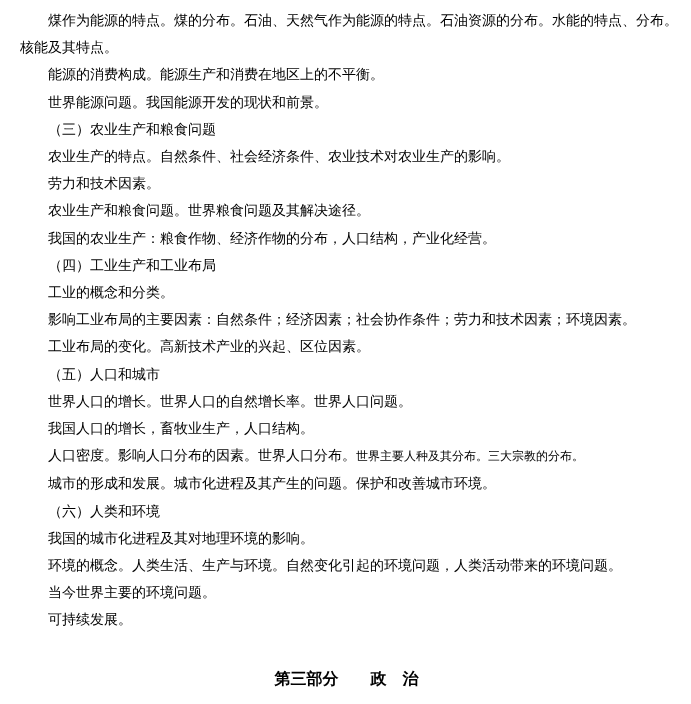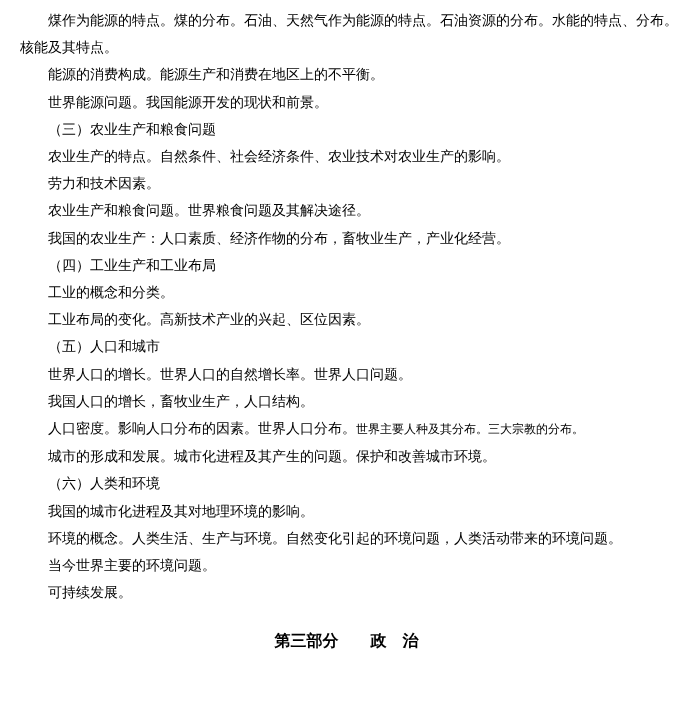--- a/index.html
+++ b/index.html
@@ -15,43 +15,44 @@
     overflow: hidden;
   }
   .doc-line {
     font-size: 14px;
     line-height: 27.2px;
     white-space: nowrap;
   }
   .indent { padding-left: 28px; }
   .alt-size { font-size: 12px; }
   .section-heading {
-    margin-top: 21px;
+    margin-top: 31px;
     font-size: 16px;
     font-weight: bold;
     text-align: center;
     line-height: 28px;
     white-space: nowrap;
   }
 </style>
 </head>
 <body>
 
 <div class="page">
   <div class="doc-line indent">煤作为能源的特点。煤的分布。石油、天然气作为能源的特点。石油资源的分布。水能的特点、分布。</div>
   <div class="doc-line">核能及其特点。</div>
   <div class="doc-line indent">能源的消费构成。能源生产和消费在地区上的不平衡。</div>
   <div class="doc-line indent">世界能源问题。我国能源开发的现状和前景。</div>
   <div class="doc-line indent">（三）农业生产和粮食问题</div>
   <div class="doc-line indent">农业生产的特点。自然条件、社会经济条件、农业技术对农业生产的影响。</div>
   <div class="doc-line indent">劳力和技术因素。</div>
   <div class="doc-line indent">农业生产和粮食问题。世界粮食问题及其解决途径。</div>
-  <div class="doc-line indent">我国的农业生产：人口素质、经济作物的分布，畜牧业生产，产业化经营。</div>
+  <div class="doc-line indent">我国的农业生产：粮食作物、经济作物的分布，人口结构，产业化经营。</div>
   <div class="doc-line indent">（四）工业生产和工业布局</div>
   <div class="doc-line indent">工业的概念和分类。</div>
+  <div class="doc-line indent">影响工业布局的主要因素：自然条件；经济因素；社会协作条件；劳力和技术因素；环境因素。</div>
   <div class="doc-line indent">工业布局的变化。高新技术产业的兴起、区位因素。</div>
   <div class="doc-line indent">（五）人口和城市</div>
   <div class="doc-line indent">世界人口的增长。世界人口的自然增长率。世界人口问题。</div>
   <div class="doc-line indent">我国人口的增长，畜牧业生产，人口结构。</div>
   <div class="doc-line indent">
     <span>人口密度。影响人口分布的因素。世界人口分布。</span><span class="alt-size">世界主要人种及其分布。三大宗教的分布。</span>
   </div>
   <div class="doc-line indent">城市的形成和发展。城市化进程及其产生的问题。保护和改善城市环境。</div>
   <div class="doc-line indent">（六）人类和环境</div>
   <div class="doc-line indent">我国的城市化进程及其对地理环境的影响。</div>

